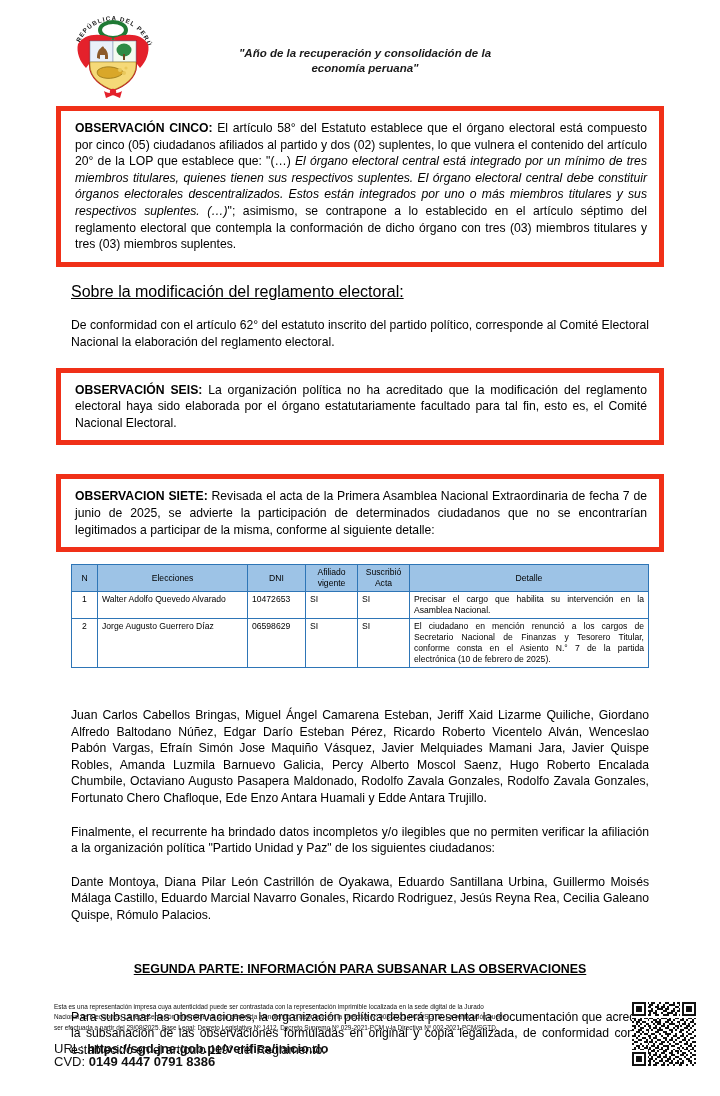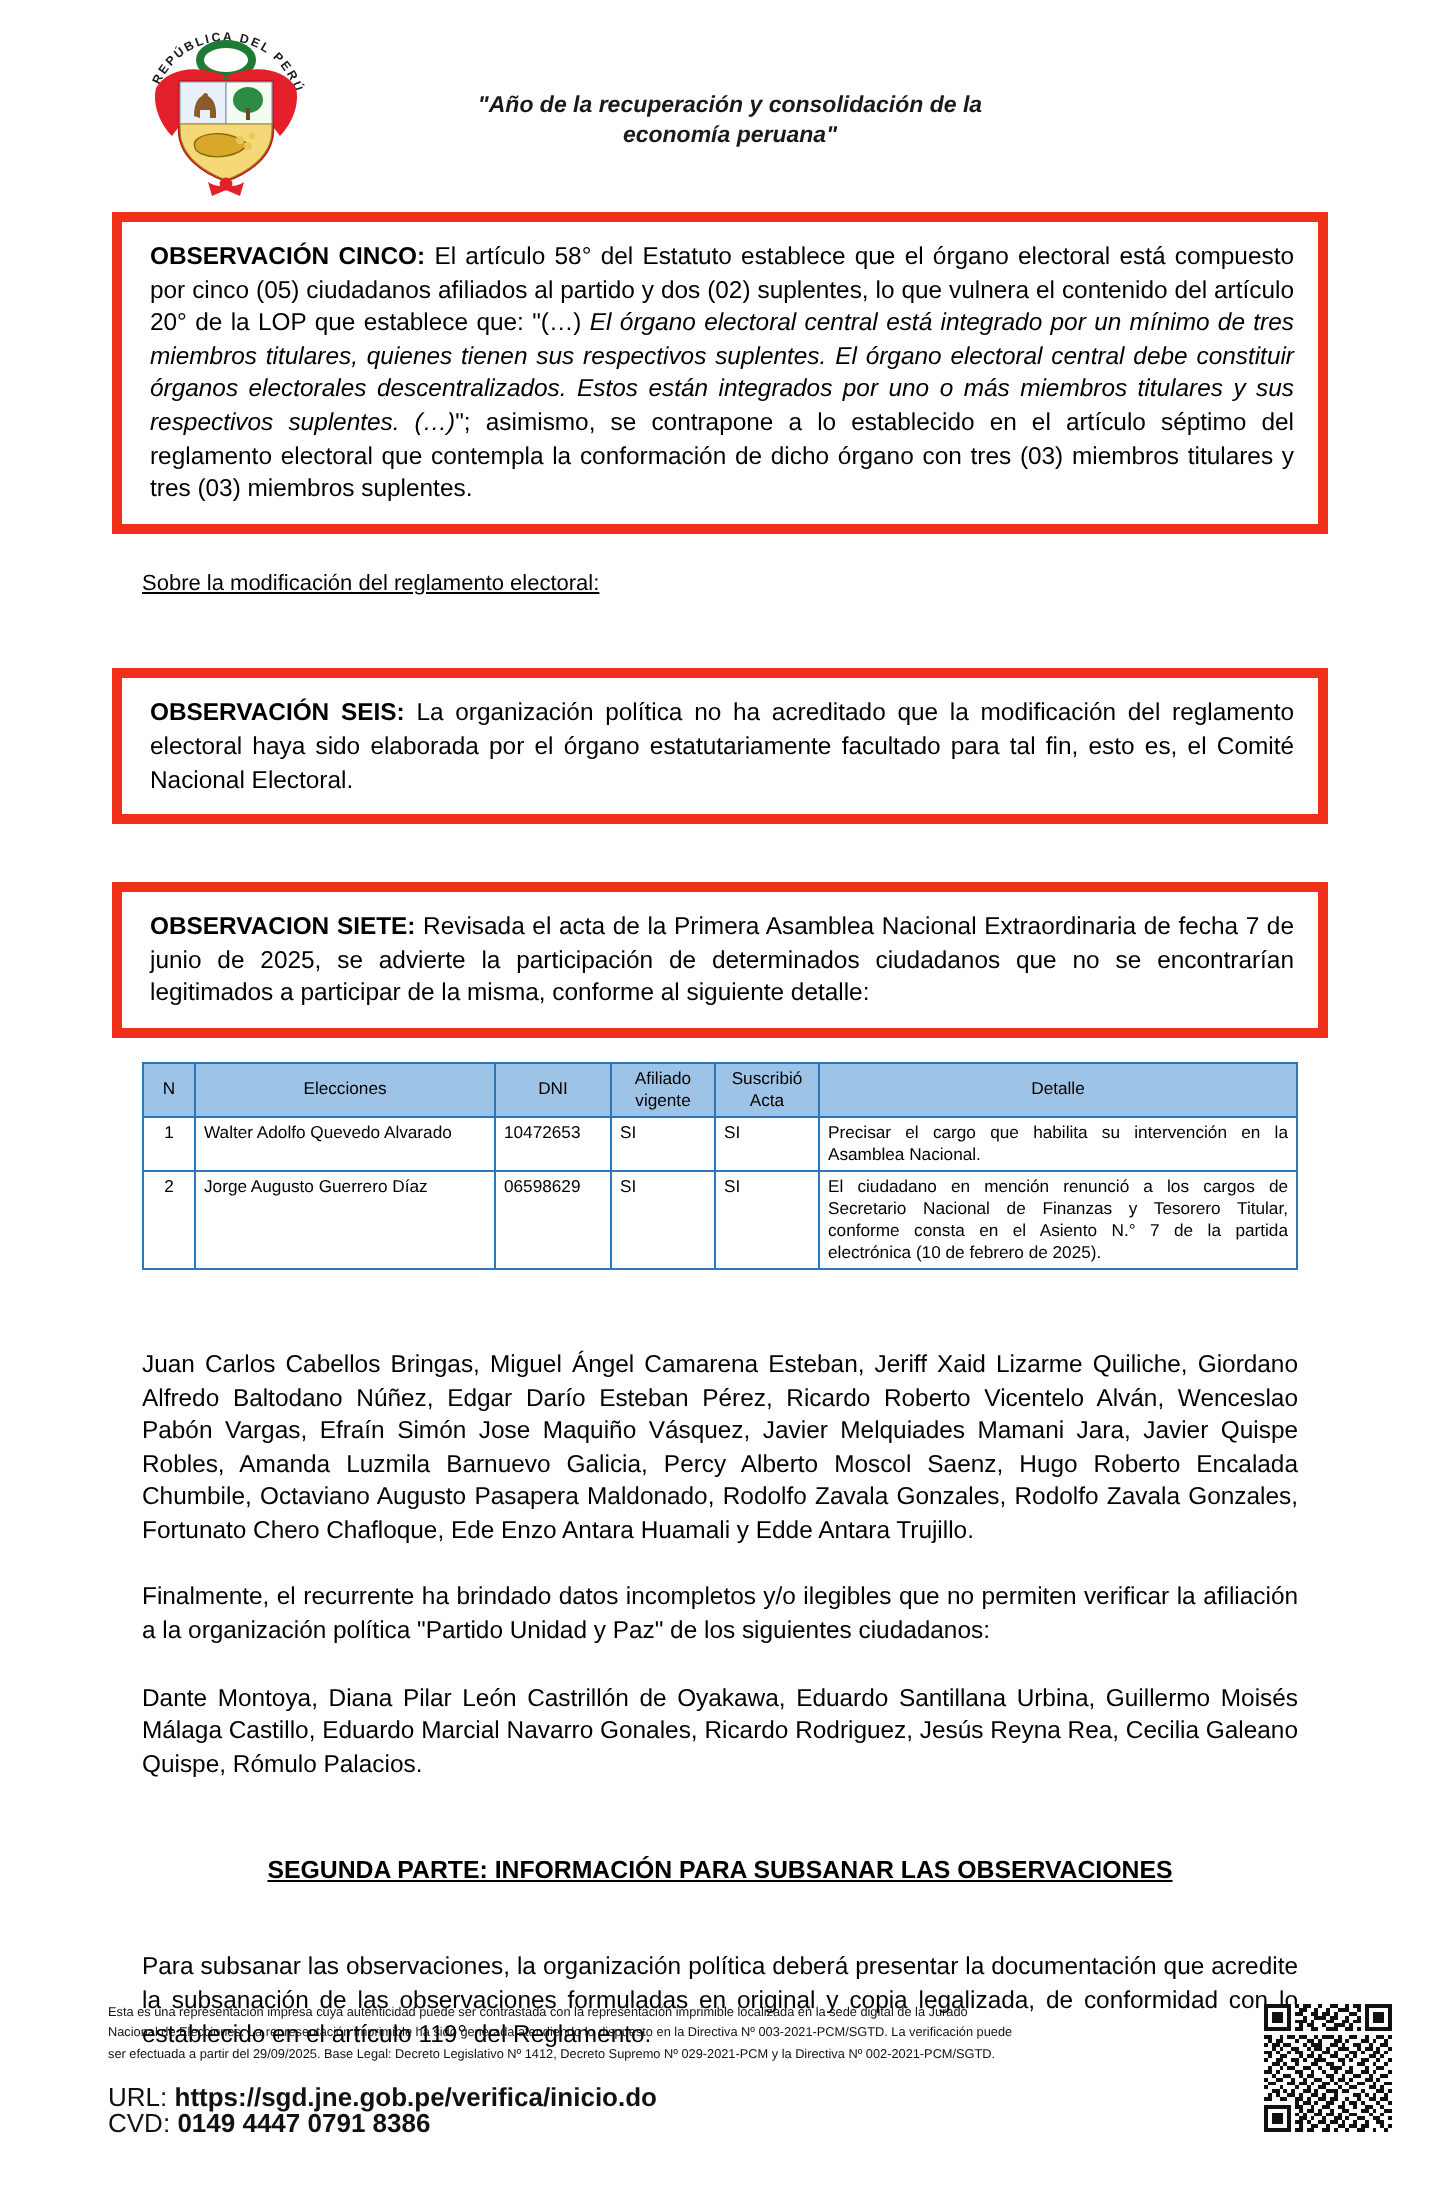--- a/index.html
+++ b/index.html
@@ -80,21 +80,21 @@
     text-align: justify;
     margin: 0;
     padding: 0 14px 0 14px;
   }
   .gap-sm { height: 12px; }
   .gap-md { height: 17px; }
   .gap-lg { height: 22px; }
 
   .underlined {
     text-decoration: underline;
-    font-size: 11px;
+    font-size: 16px;
     line-height: 16.6px;
     margin: 0;
     padding: 0 14px;
   }
 
   b, strong { font-weight: bold; }
   i, em { font-style: italic; margin-top: 20px; }
 
   
   .tbl-wrap {
@@ -229,20 +229,21 @@
         <p><b>OBSERVACIÓN CINCO:</b><span> El artículo 58° del Estatuto establece que el órgano electoral está compuesto por cinco (05) ciudadanos afiliados al partido y dos (02) suplentes, lo que vulnera el contenido del artículo 20° de la LOP que establece que: "(…) </span><i>El órgano electoral central está integrado por un mínimo de tres miembros titulares, quienes tienen sus respectivos suplentes. El órgano electoral central debe constituir órganos electorales descentralizados. Estos están integrados por uno o más miembros titulares y sus respectivos suplentes. (…)</i><span>"; asimismo, se contrapone a lo establecido en el artículo séptimo del reglamento electoral que contempla la conformación de dicho órgano con tres (03) miembros titulares y tres (03) miembros suplentes.</span></p>
       </div>
     </div>
 
     <div class="gap-md"></div>
 
     <div class="underlined">Sobre la modificación del reglamento electoral:</div>
 
     <div class="gap-md"></div>
 
+    <p class="body-p">De conformidad con el artículo 62° del estatuto inscrito del partido político, corresponde al Comité Electoral Nacional la elaboración del reglamento electoral.</p>
 
     <div class="gap-md"></div>
 
     <div class="redbox-wrap">
       <div class="redbox">
         <p><b>OBSERVACIÓN SEIS:</b><span> La organización política no ha acreditado que la modificación del reglamento electoral haya sido elaborada por el órgano estatutariamente facultado para tal fin, esto es, el Comité Nacional Electoral.</span></p>
       </div>
     </div>
 
     <div class="gap-md"></div>

